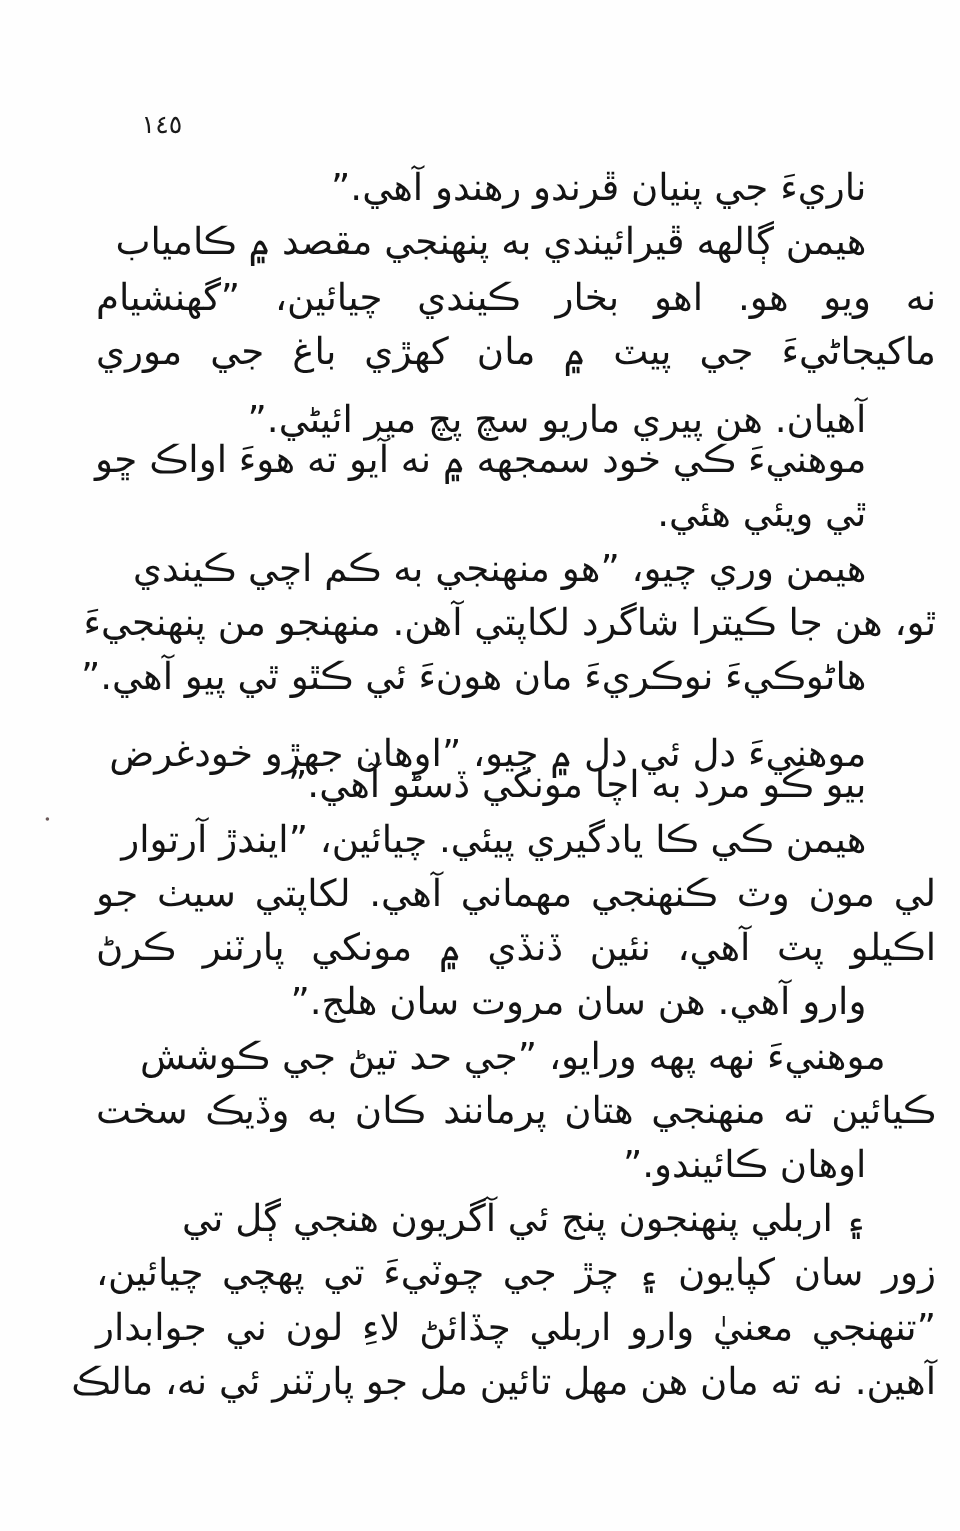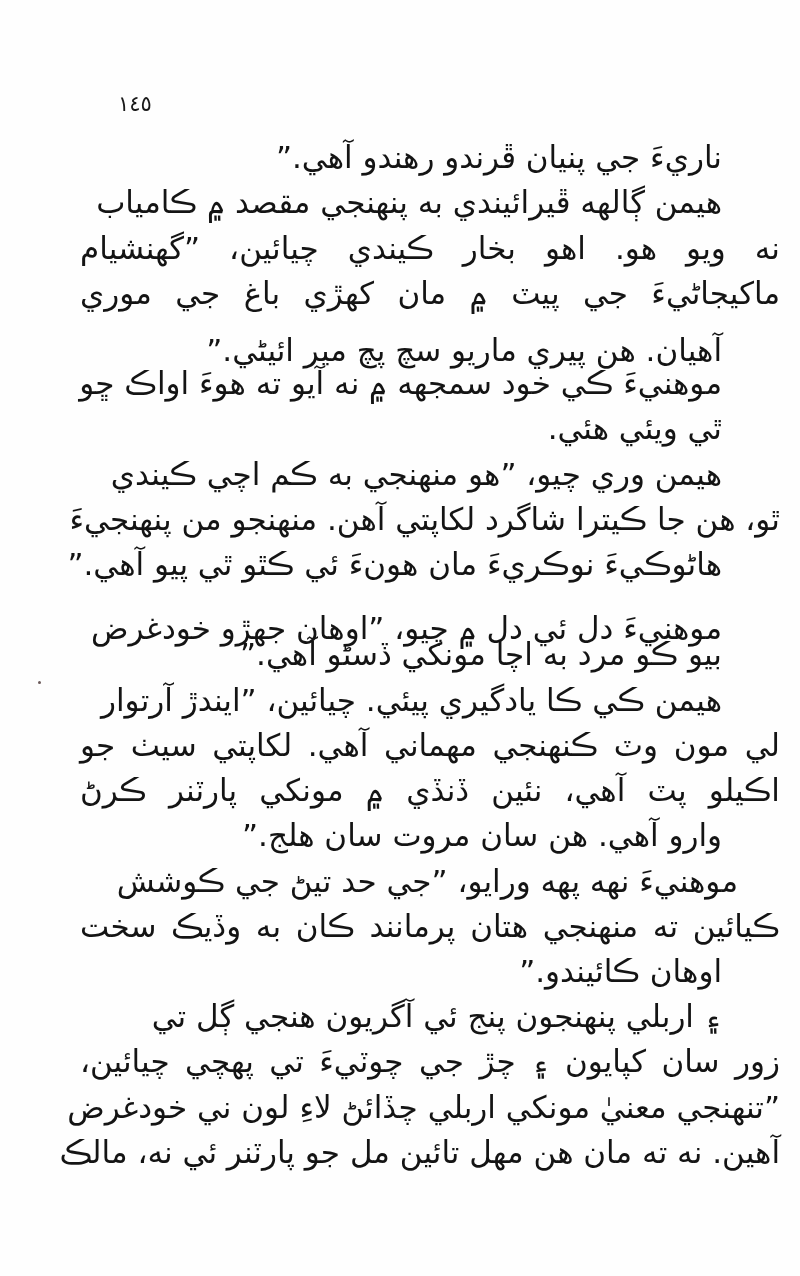--- a/index.html
+++ b/index.html
@@ -33,16 +33,16 @@
     <div class="line" style="top:497px; right:58px;">بيو ڪو مرد به اچا مونکي ڏسڻو آهي.”</div>
     <div class="line" style="top:543px; right:58px;">هيمن ڪي ڪا يادگيري پيئي. چيائين، ”ايندڙ آرتوار</div>
     <div class="line full" style="top:588px;">لي مون وٽ ڪنهنجي مهماني آهي. لکاپتي سيٺ جو</div>
     <div class="line full" style="top:633px;">اڪيلو پٽ آهي، نئين ڏنڏي ۾ مونکي پارٽنر ڪرڻ</div>
     <div class="line" style="top:678px; right:58px;">وارو آهي. هن سان مروت سان هلج.”</div>
     <div class="line" style="top:724px; right:42px;">موهنيءَ نهه پهه ورايو، ”جي حد تيڻ جي ڪوشش</div>
     <div class="line full" style="top:769px;">ڪيائين ته منهنجي هتان پرمانند ڪان به وڏيڪ سخت</div>
     <div class="line" style="top:814px; right:58px;">اوهان ڪائيندو.”</div>
     <div class="line" style="top:859px; right:58px;">۽ اربلي پنهنجون پنج ئي آگريون هنجي ڳل تي</div>
     <div class="line full" style="top:904px;">زور سان کپايون ۽ چڙ جي چوٽيءَ تي پهچي چيائين،</div>
-    <div class="line full" style="top:950px;">”تنهنجي معنيٰ مونکي اربلي چڏائڻ لاءِ لون ني خودغرض</div>
+    <div class="line full" style="top:950px;">”تنهنجي معنيٰ وارو اربلي چڏائڻ لاءِ لون ني جوابدار</div>
     <div class="line full" style="top:995px;">آهين. نه ته مان هن مهل تائين مل جو پارٽنر ئي نه، مالڪ</div>
   </div>
 </div>
 
 </body></html>

